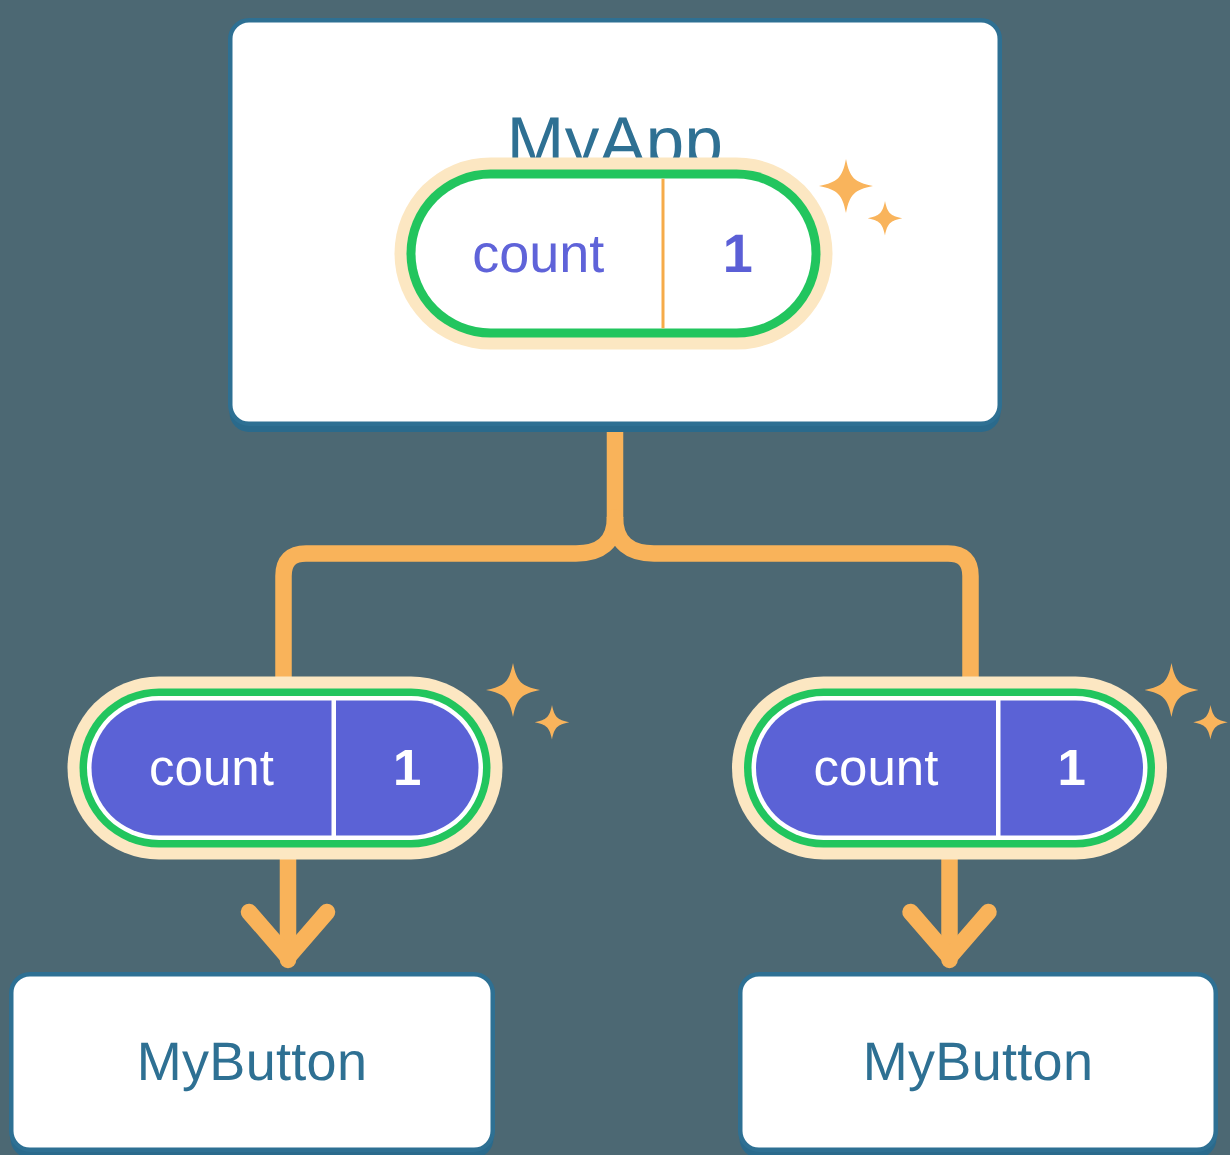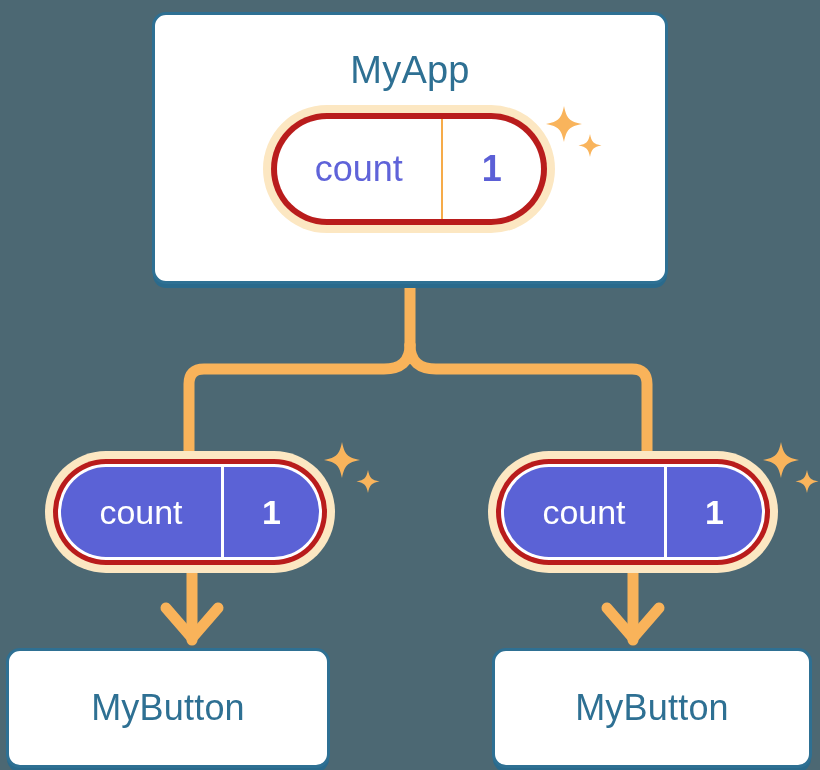--- a/index.html
+++ b/index.html
@@ -53,22 +53,22 @@
   #card-myapp {
     left: 152px;
     top: 12px;
     width: 516px;
     height: 272px;
     display: block;
   }
   #card-myapp .comp-title {
     display: block;
     text-align: center;
-    margin-top: 36px;
-    font-size: 38px;
+    margin-top: 56px;
+    font-size: 46px;
   }
 
   
   #card-mybutton-left {
     left: 6px;
     top: 648px;
     width: 324px;
     height: 120px;
     font-size: 36px;
   }
@@ -102,21 +102,21 @@
     border-radius: 999px;
     background: #fce7c2;
   }
   .pill-body {
     position: absolute;
     left: 8px;
     top: 8px;
     right: 8px;
     bottom: 8px;
     border-radius: 999px;
-    background: #b91c1c;
+    background: #22c55e;
     display: flex;
     align-items: stretch;
     padding: 6px;
     box-sizing: border-box;
   }
   .pill-face {
     flex: 1 1 auto;
     border-radius: 999px;
     display: flex;
     align-items: stretch;

